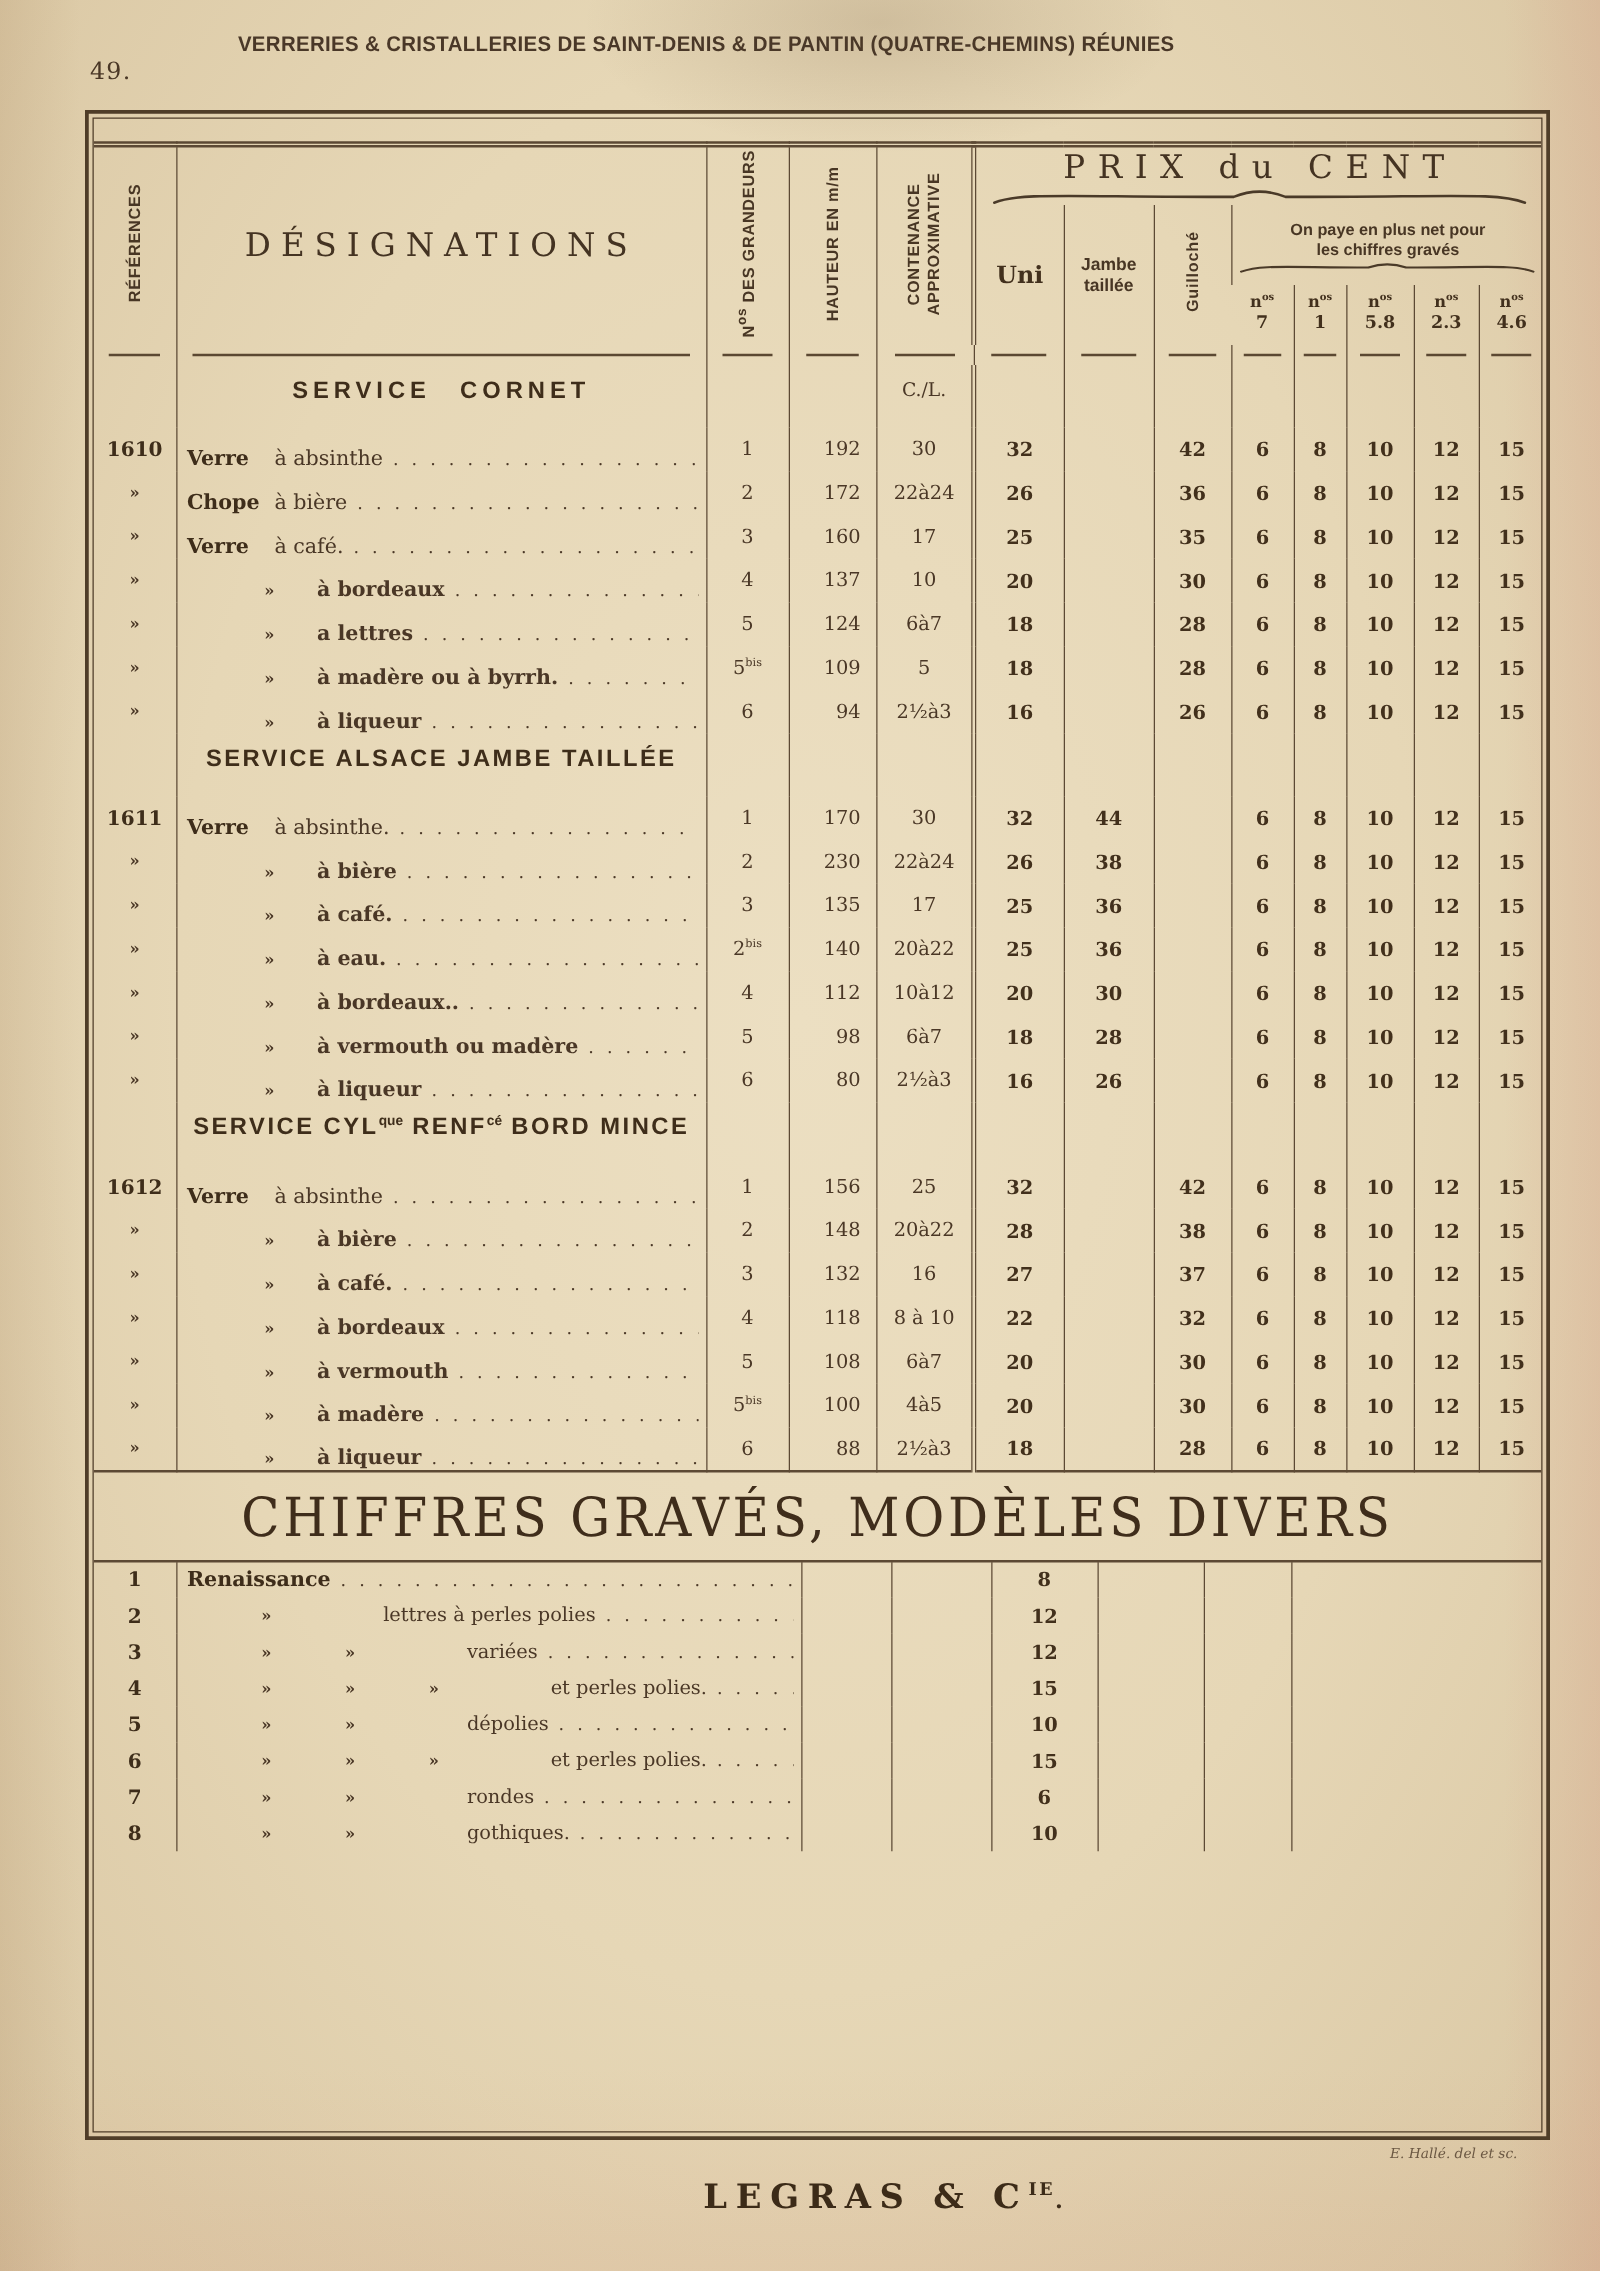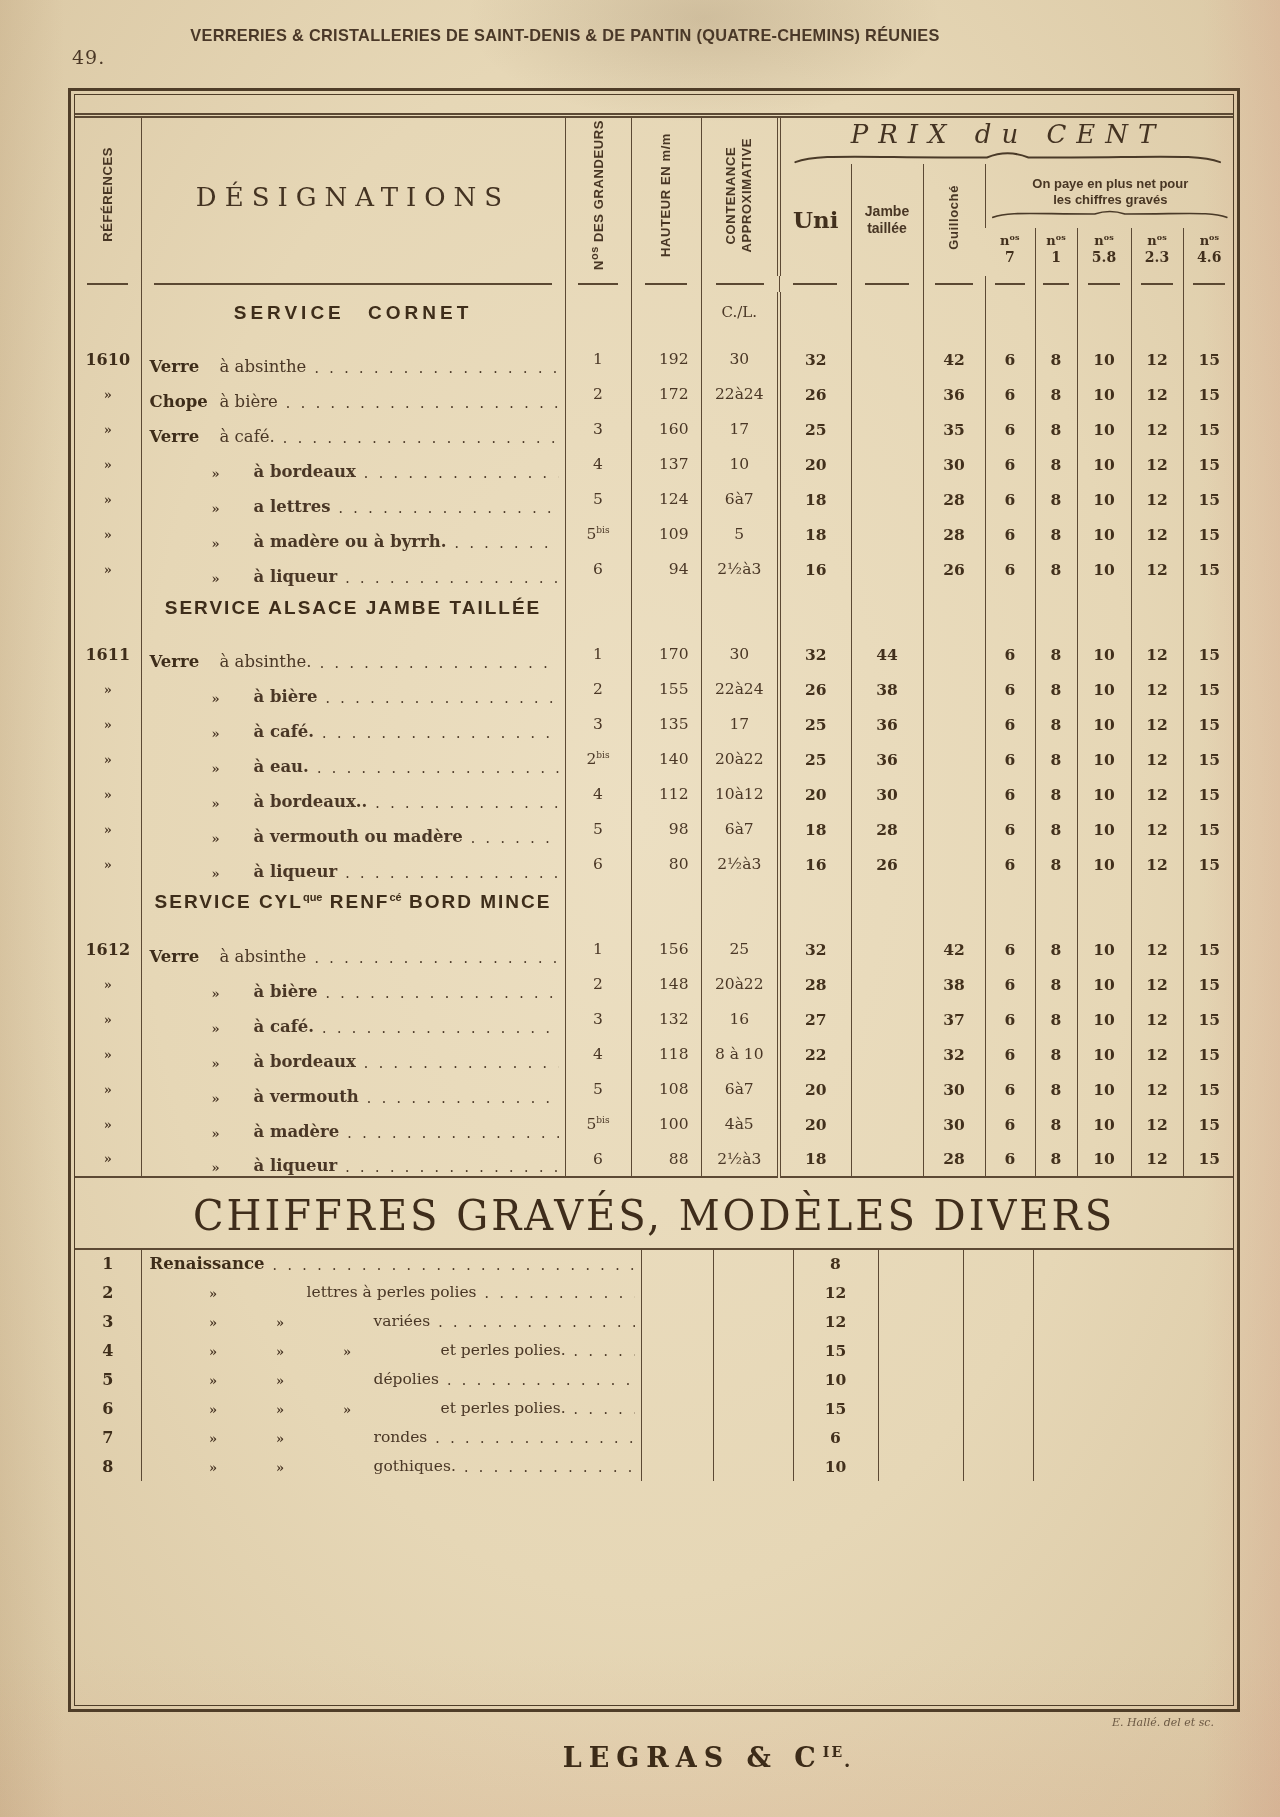--- a/index.html
+++ b/index.html
@@ -44,25 +44,25 @@
   .main tr>*:first-child,.chiffres tr>*:first-child{border-left:none;}
   .main th{font-weight:normal;padding:0;}
   .dbl{border-left:4px double var(--line) !important;}
   .vcell{vertical-align:middle;text-align:center;}
   .vert{
     display:inline-block;writing-mode:vertical-rl;transform:rotate(180deg);
     font-family:"Liberation Sans",sans-serif;font-weight:700;font-size:13px;
     letter-spacing:.6px;color:#483624;white-space:nowrap;line-height:1.25;
   }
   .desig-h{font-size:26px;letter-spacing:8px;color:#443322;text-align:center;}
-  th.prix{height:48px;vertical-align:bottom;padding-bottom:0;font-style:italic;}
+  th.prix{height:48px;vertical-align:bottom;padding-bottom:0;}
   .prix-t{font-size:26px;letter-spacing:10px;text-align:center;color:#443322;margin-bottom:2px;}
   .brace{display:block;margin:0 auto;width:95%;height:13px;}
   tr.r2 th{height:64px;vertical-align:middle;}
-  th.uni-h{font-size:23px;font-weight:700;color:#42301d;text-align:center;}
+  th.uni-h{font-size:19px;font-weight:700;color:#42301d;text-align:center;}
   th.jambe-h{font-family:"Liberation Sans",sans-serif;font-weight:700;font-size:14px;text-align:center;line-height:1.2;color:#483624;}
   th.surch{vertical-align:top;padding-top:4px;text-align:center;}
   .surch-l{font-family:"Liberation Sans",sans-serif;font-weight:700;font-size:13px;line-height:1.18;color:#483624;}
   .sbrace{display:block;margin:2px auto 0;width:96%;height:10px;}
   #num-row th{height:48px;text-align:center;font-size:13px;font-weight:700;color:#42301d;vertical-align:top;padding-top:4px;}
   .npref sup{font-size:8px;}
   .nval{font-size:14px;margin-top:1px;}
   #dash-row td{height:16px;}
   .dash{height:2px;background:#5b4832;width:62%;margin:0 auto;}
   .dash-wide{width:94%;}
@@ -445,21 +445,21 @@
           <tr class="data-row">
             <td class="ref rep">»</td>
             <td class="desig">
               <div class="drow">
                 <span class="gslot">»</span>
                 <span class="dtext ind">à bière</span>
                 <span class="dots"></span>
               </div>
             </td>
             <td class="ctr">2</td>
-            <td class="rt">155</td>
+            <td class="rt">230</td>
             <td class="ctr">22à24</td>
             <td class="ctr pb dbl">26</td>
             <td class="ctr pb">38</td>
             <td class="ctr pb"></td>
             <td class="ctr pb">6</td>
             <td class="ctr pb">8</td>
             <td class="ctr pb">10</td>
             <td class="ctr pb">12</td>
             <td class="ctr pb">15</td>
           </tr>

